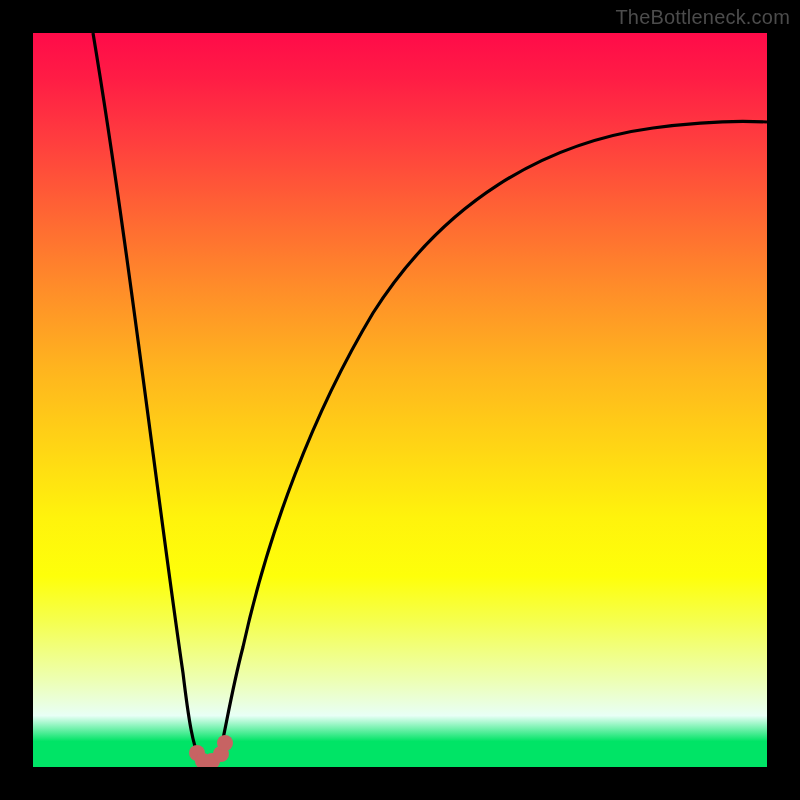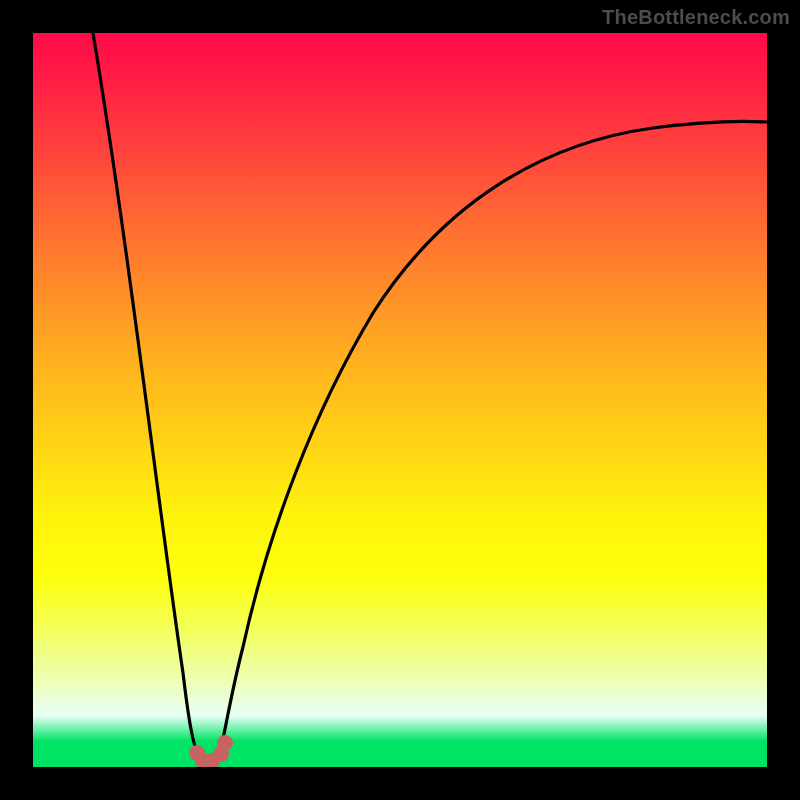--- a/index.html
+++ b/index.html
@@ -33,21 +33,21 @@
       #00e466 96.5%,
       #00e466 100%
     );
   }
   .watermark {
     position: absolute;
     top: 6px;
     right: 10px;
     color: #4c4c4c;
     font-size: 20px;
-    font-weight: 700;
+    font-weight: 400;
     letter-spacing: 0.2px;
     user-select: none;
   }
   svg.curves {
     position: absolute;
     left: 0;
     top: 0;
   }
   .marker {
     fill: #c76363;

